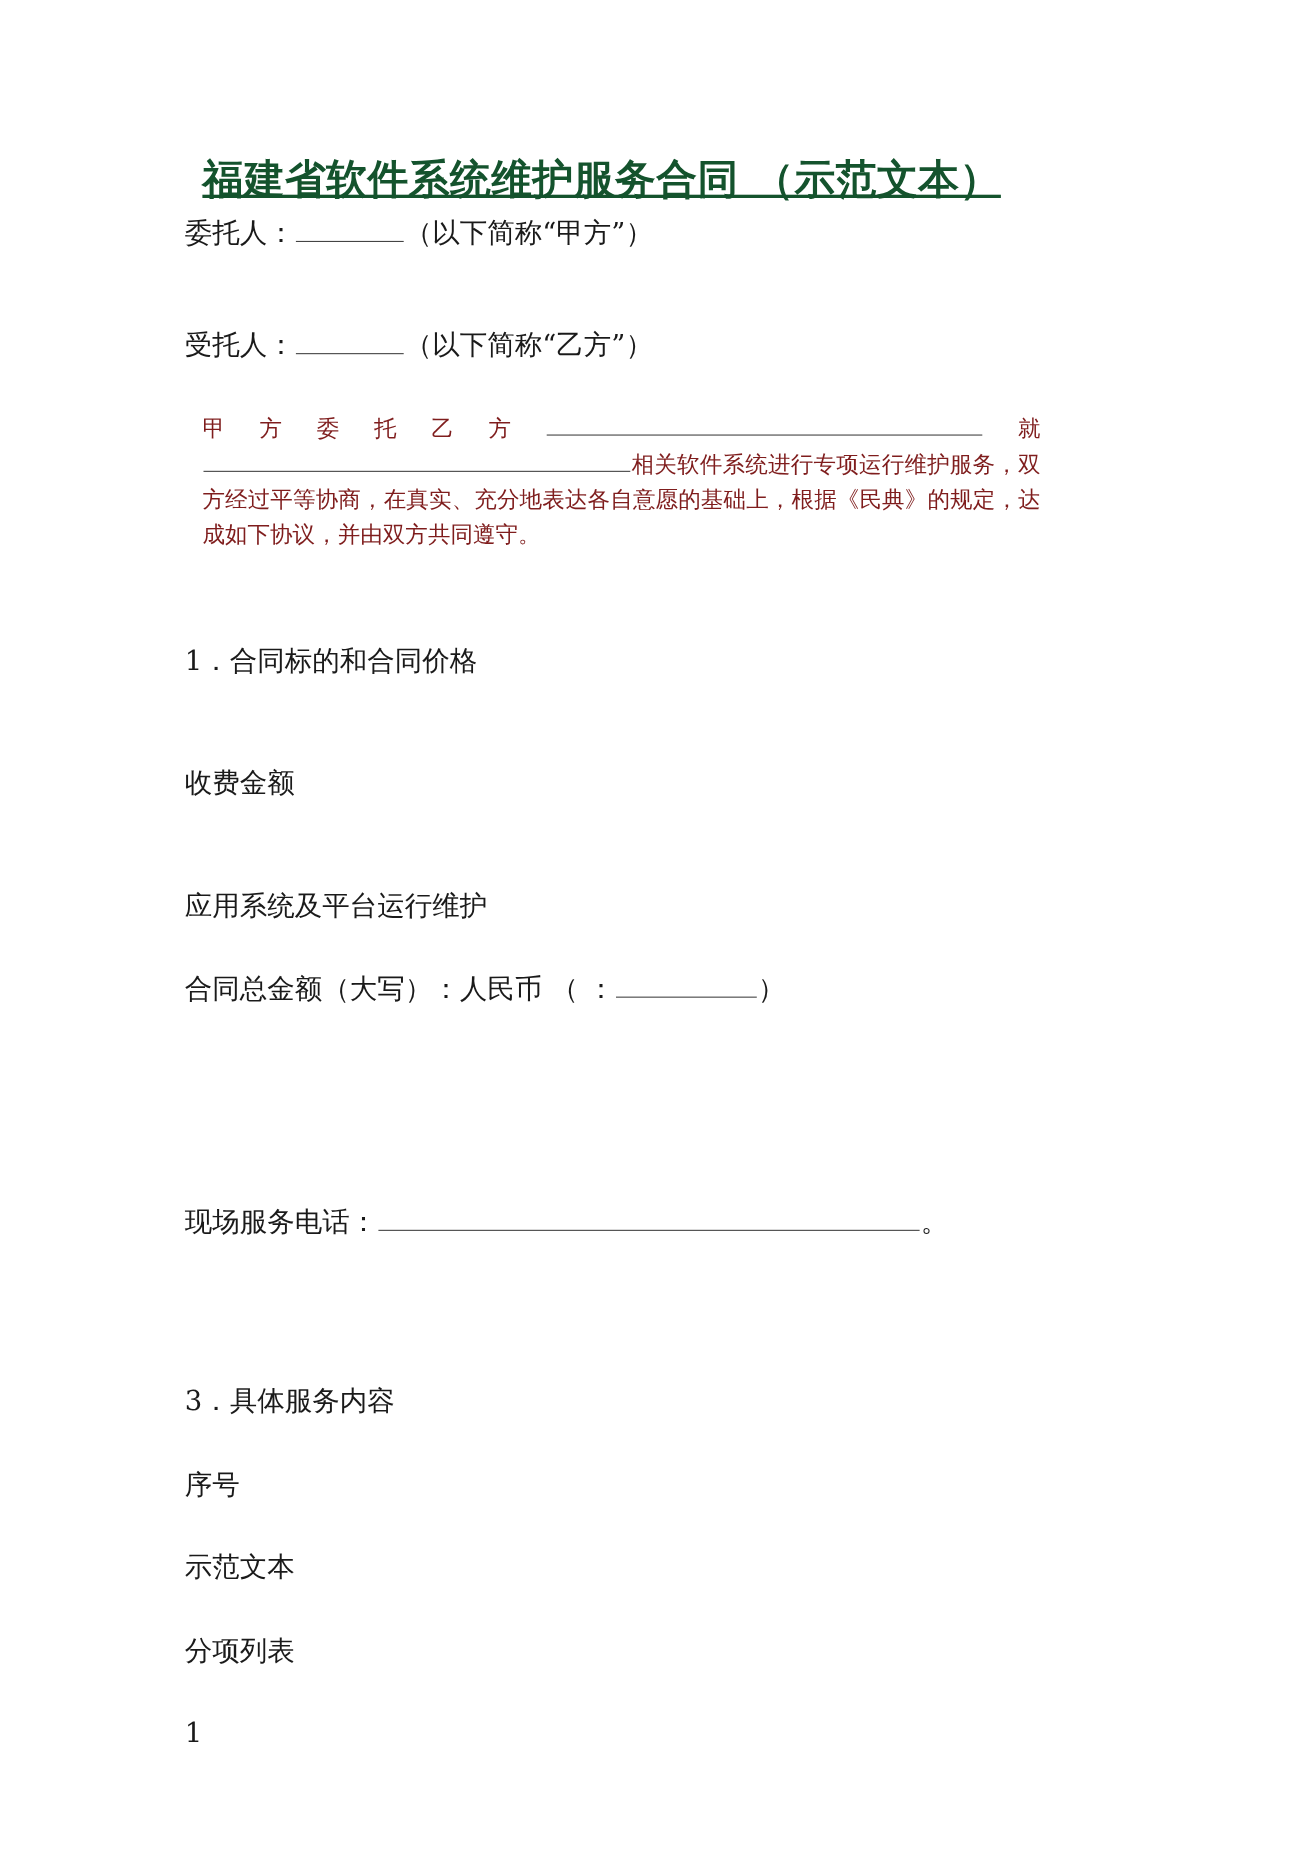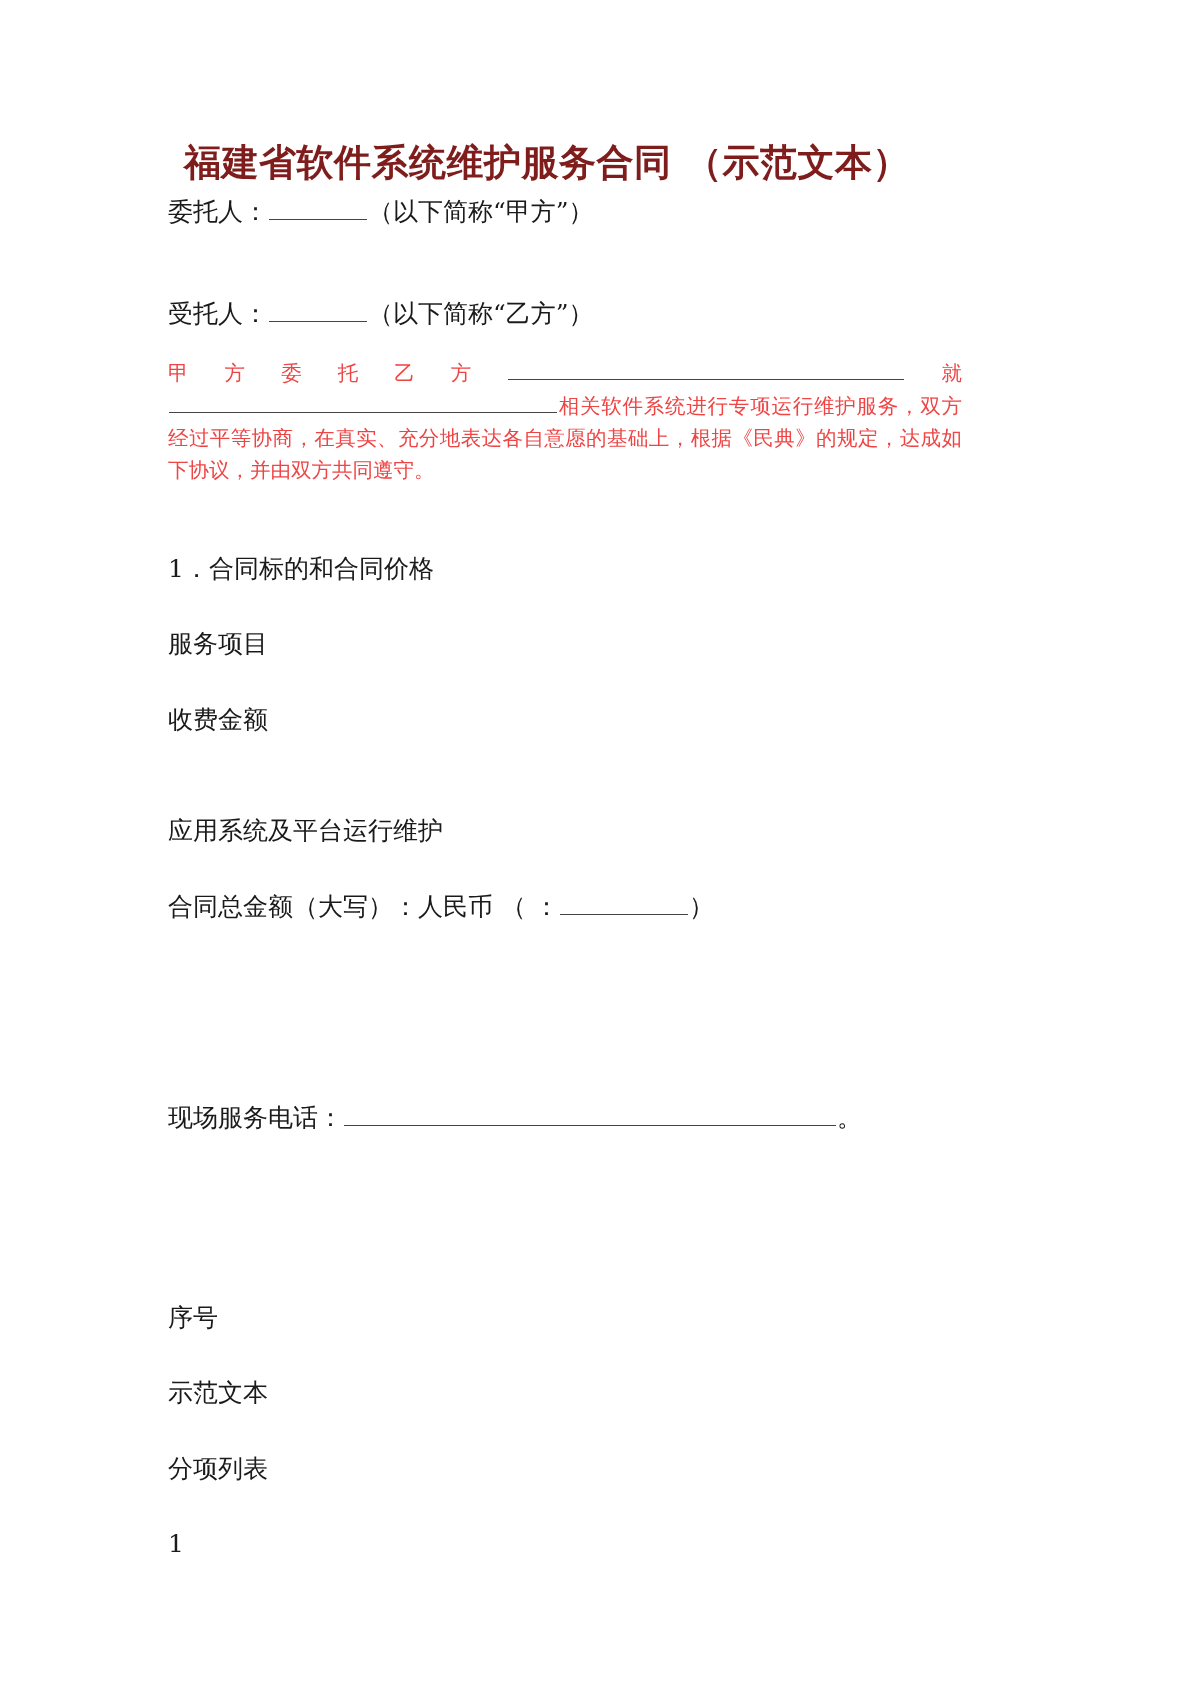--- a/index.html
+++ b/index.html
@@ -28,28 +28,29 @@
     width: 794px;
   }
   .doc-title {
     font-family: "DejaVu Sans", "Liberation Sans", sans-serif;
     font-weight: bold;
     font-size: 37px;
     line-height: 1.25;
     letter-spacing: 0.5px;
     margin: 0 0 6px 0;
     padding-left: 16px;
-    color: #7f1d1d;
+    color: #14532d;
     white-space: pre;
+    text-decoration: underline;
   }
   .para {
     font-size: 20.5px;
     line-height: 1.58;
-    margin: 0;
-    color: #ef4444;
+    margin: 16px;
+    color: #7f1d1d;
     text-align: justify;
     text-justify: inter-ideograph;
     word-break: break-all;
   }
   .gap-s  { height: 24px; }
   .gap-m  { height: 36px; }
   .gap-l  { height: 48px; }
   .gap-xl { height: 62px; }
 
   
@@ -96,21 +97,20 @@
 
     <p class="para"><span>甲方委托乙方</span><span class="blank b-fill-1"></span><span>就</span><span class="blank b-fill-2"></span><span>相关软件系统进行专项</span><span>运行维护服务，双方经过平等协商，在真实、充分地表达各自意愿的基础上，根据《民典》的规定，达成如下协议，并由双方共同遵守。</span></p>
 
     <div class="gap-xl"></div>
 
     <div class="line-row">
       <span>1．</span><span>合同标的和合同价格</span>
     </div>
 
     <div class="gap-m"></div>
-    <div class="line-row">服务项目</div>
 
     <div class="gap-m"></div>
     <div class="line-row">收费金额</div>
 
     <div class="gap-m"></div>
 
     <div class="gap-m"></div>
     <div class="line-row">应用系统及平台运行维护</div>
 
     <div class="gap-m"></div>
@@ -126,20 +126,23 @@
 
     <div class="line-row">
       <span>现场服务电话：</span><span class="blank" style="width:492px"></span><span>。</span>
     </div>
 
     <div class="gap-xl"></div>
 
 
     <div class="gap-xl"></div>
 
+    <div class="line-row">
+      <span>3．</span><span>具体服务内容</span>
+    </div>
 
     <div class="gap-m"></div>
     <div class="line-row">序号</div>
 
     <div class="gap-m"></div>
     <div class="line-row">示范文本</div>
 
     <div class="gap-m"></div>
     <div class="line-row">分项列表</div>
 

